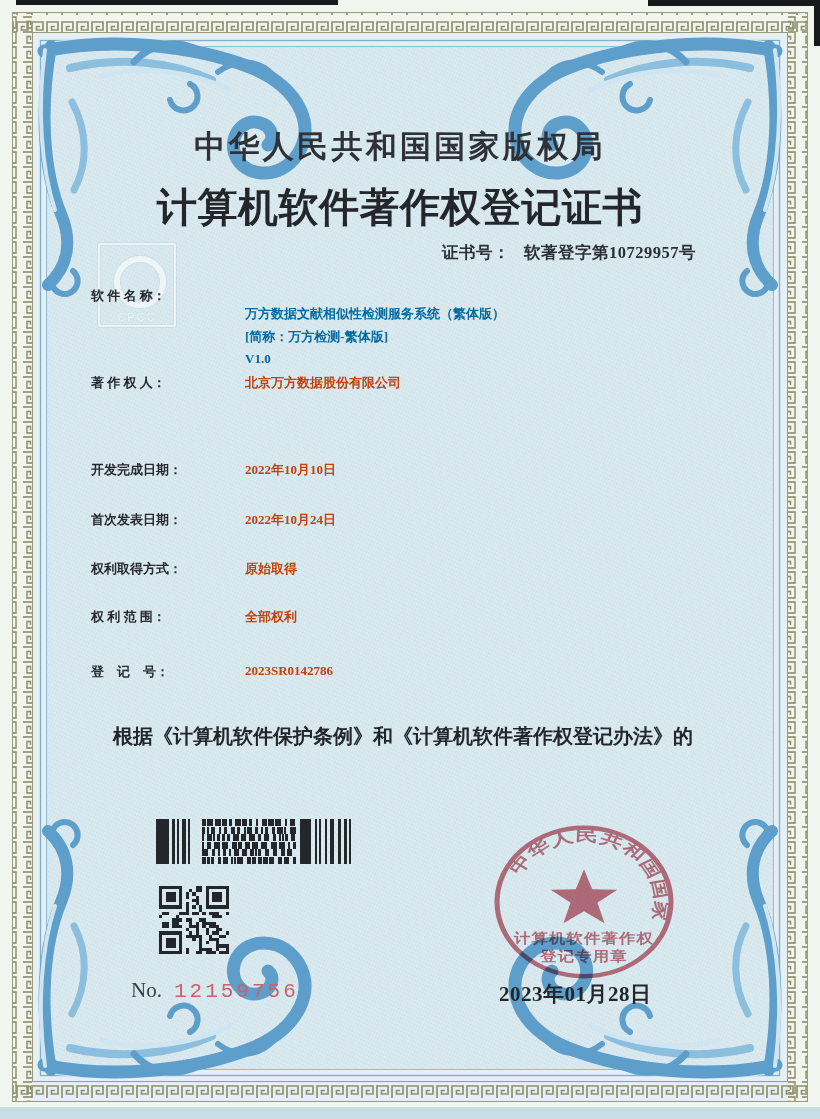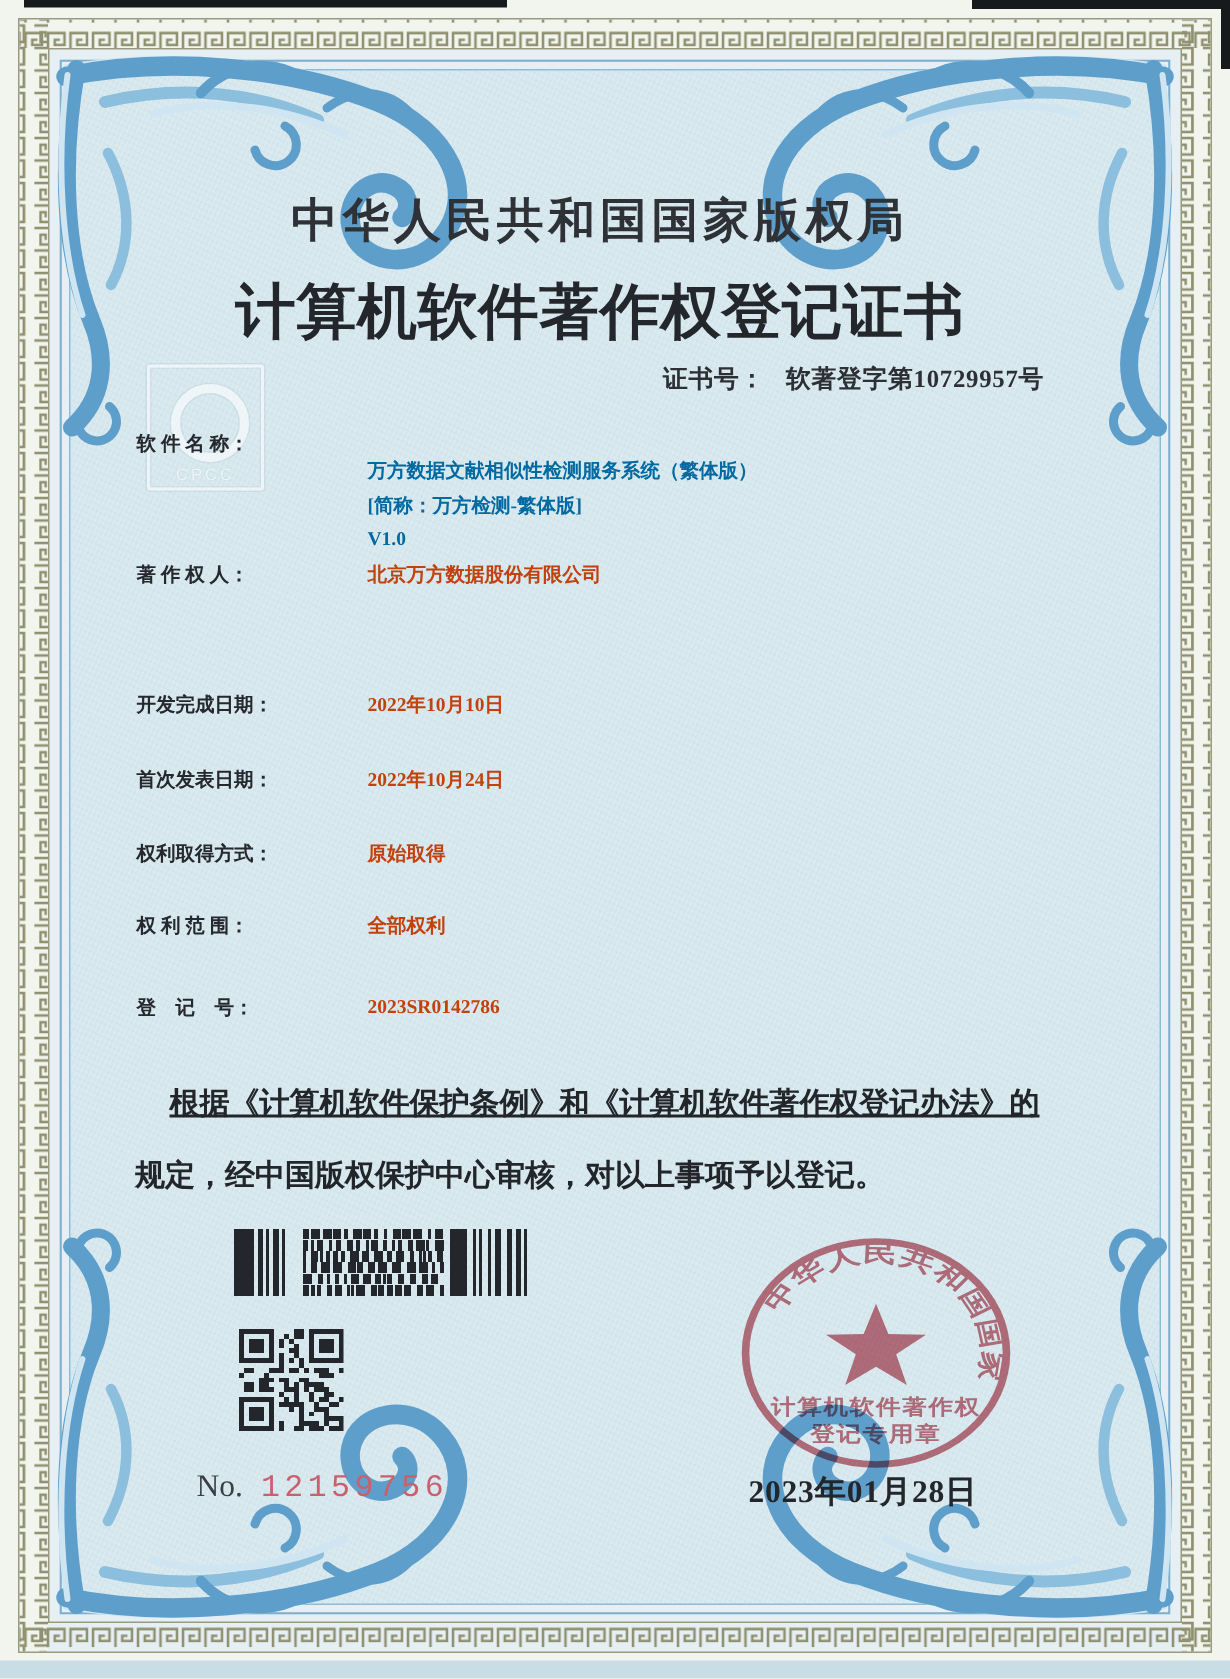--- a/index.html
+++ b/index.html
@@ -37,21 +37,21 @@
   }
   .cert-no .v{margin-left:14px;}
   .field-row{position:absolute; left:91px; font-size:13px; white-space:nowrap;}
   .field-row .lbl{font-weight:700; color:#25282e;}
   .field-row .val{position:absolute; left:154px; top:0; font-weight:700; color:#c2410c;}
   .val-multiline{position:absolute; left:154px; top:0; font-weight:600; color:#0369a1; line-height:22.5px; width:560px;margin-top:16px;}
   .statement{
     position:absolute; left:90px; top:712px; width:640px;
     font-size:20px; font-weight:600; line-height:48px; color:#22262b;
   }
-  .statement .l1{display:block; text-indent:23px;text-decoration:underline;}
+  .statement .l1{display:block; text-indent:23px;}
   .statement .l2{display:block;}
   .serial{position:absolute; left:131px; top:978px; font-size:21px; white-space:nowrap;}
   .serial .pfx{color:#3b4046; font-weight:400;text-align:right;}
   .serial .num{
     font-family:"Liberation Mono","DejaVu Sans Mono",monospace;
     color:#c9606e; font-weight:400; letter-spacing:3px; margin-left:12px;
   }
   .issue-date{
     position:absolute; left:499px; top:980px;
     font-size:21px; font-weight:700; color:#23262a; letter-spacing:.5px;
@@ -177,21 +177,20 @@
       <span class="val">全部权利</span>
     </div>
 
     <div class="field-row" style="top:663px">
       <span class="lbl">登　记　号：</span>
       <span class="val">2023SR0142786</span>
     </div>
 
     <div class="statement">
       <span class="l1">根据《计算机软件保护条例》和《计算机软件著作权登记办法》的</span>
-      <span class="l2">规定，经中国版权保护中心审核，对以上事项予以登记。</span>
     </div>
 
     <div class="barcode">
       <svg id="barcodeSvg" width="198" height="45" viewBox="0 0 198 45" shape-rendering="crispEdges">
           <rect x="0" y="0" width="13" height="45" fill="#23272b"></rect>
           <rect x="16" y="0" width="3" height="45" fill="#23272b"></rect>
           <rect x="21" y="0" width="2" height="45" fill="#23272b"></rect>
           <rect x="26" y="0" width="4" height="45" fill="#23272b"></rect>
           <rect x="32" y="0" width="2" height="45" fill="#23272b"></rect>
           <rect x="46" y="0" width="4" height="7.2" fill="#23272b"></rect>

